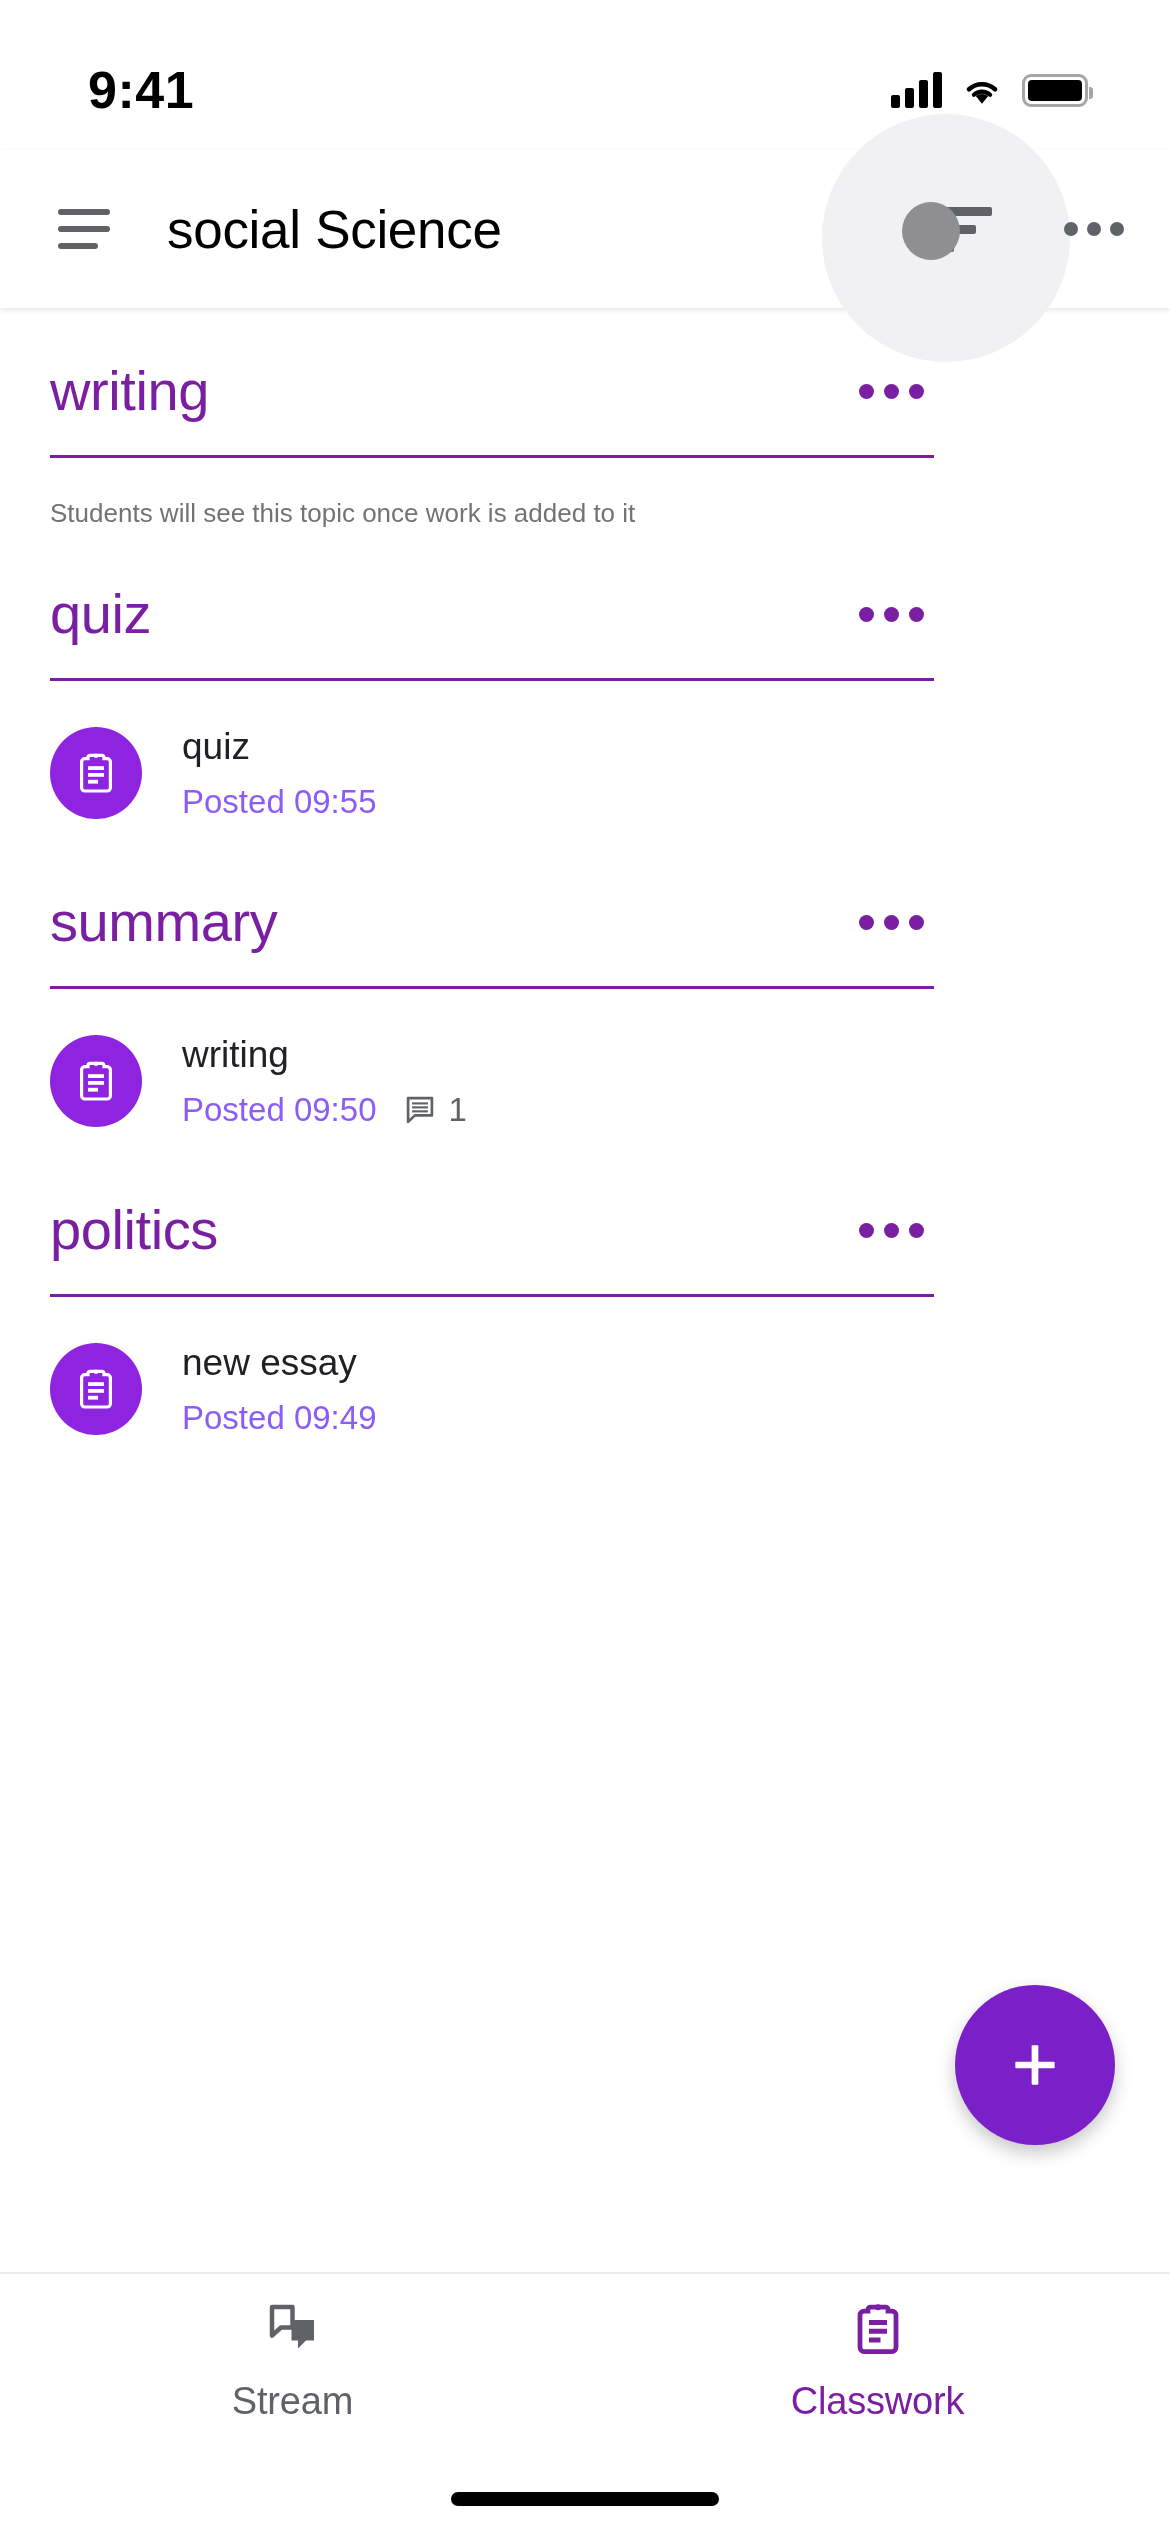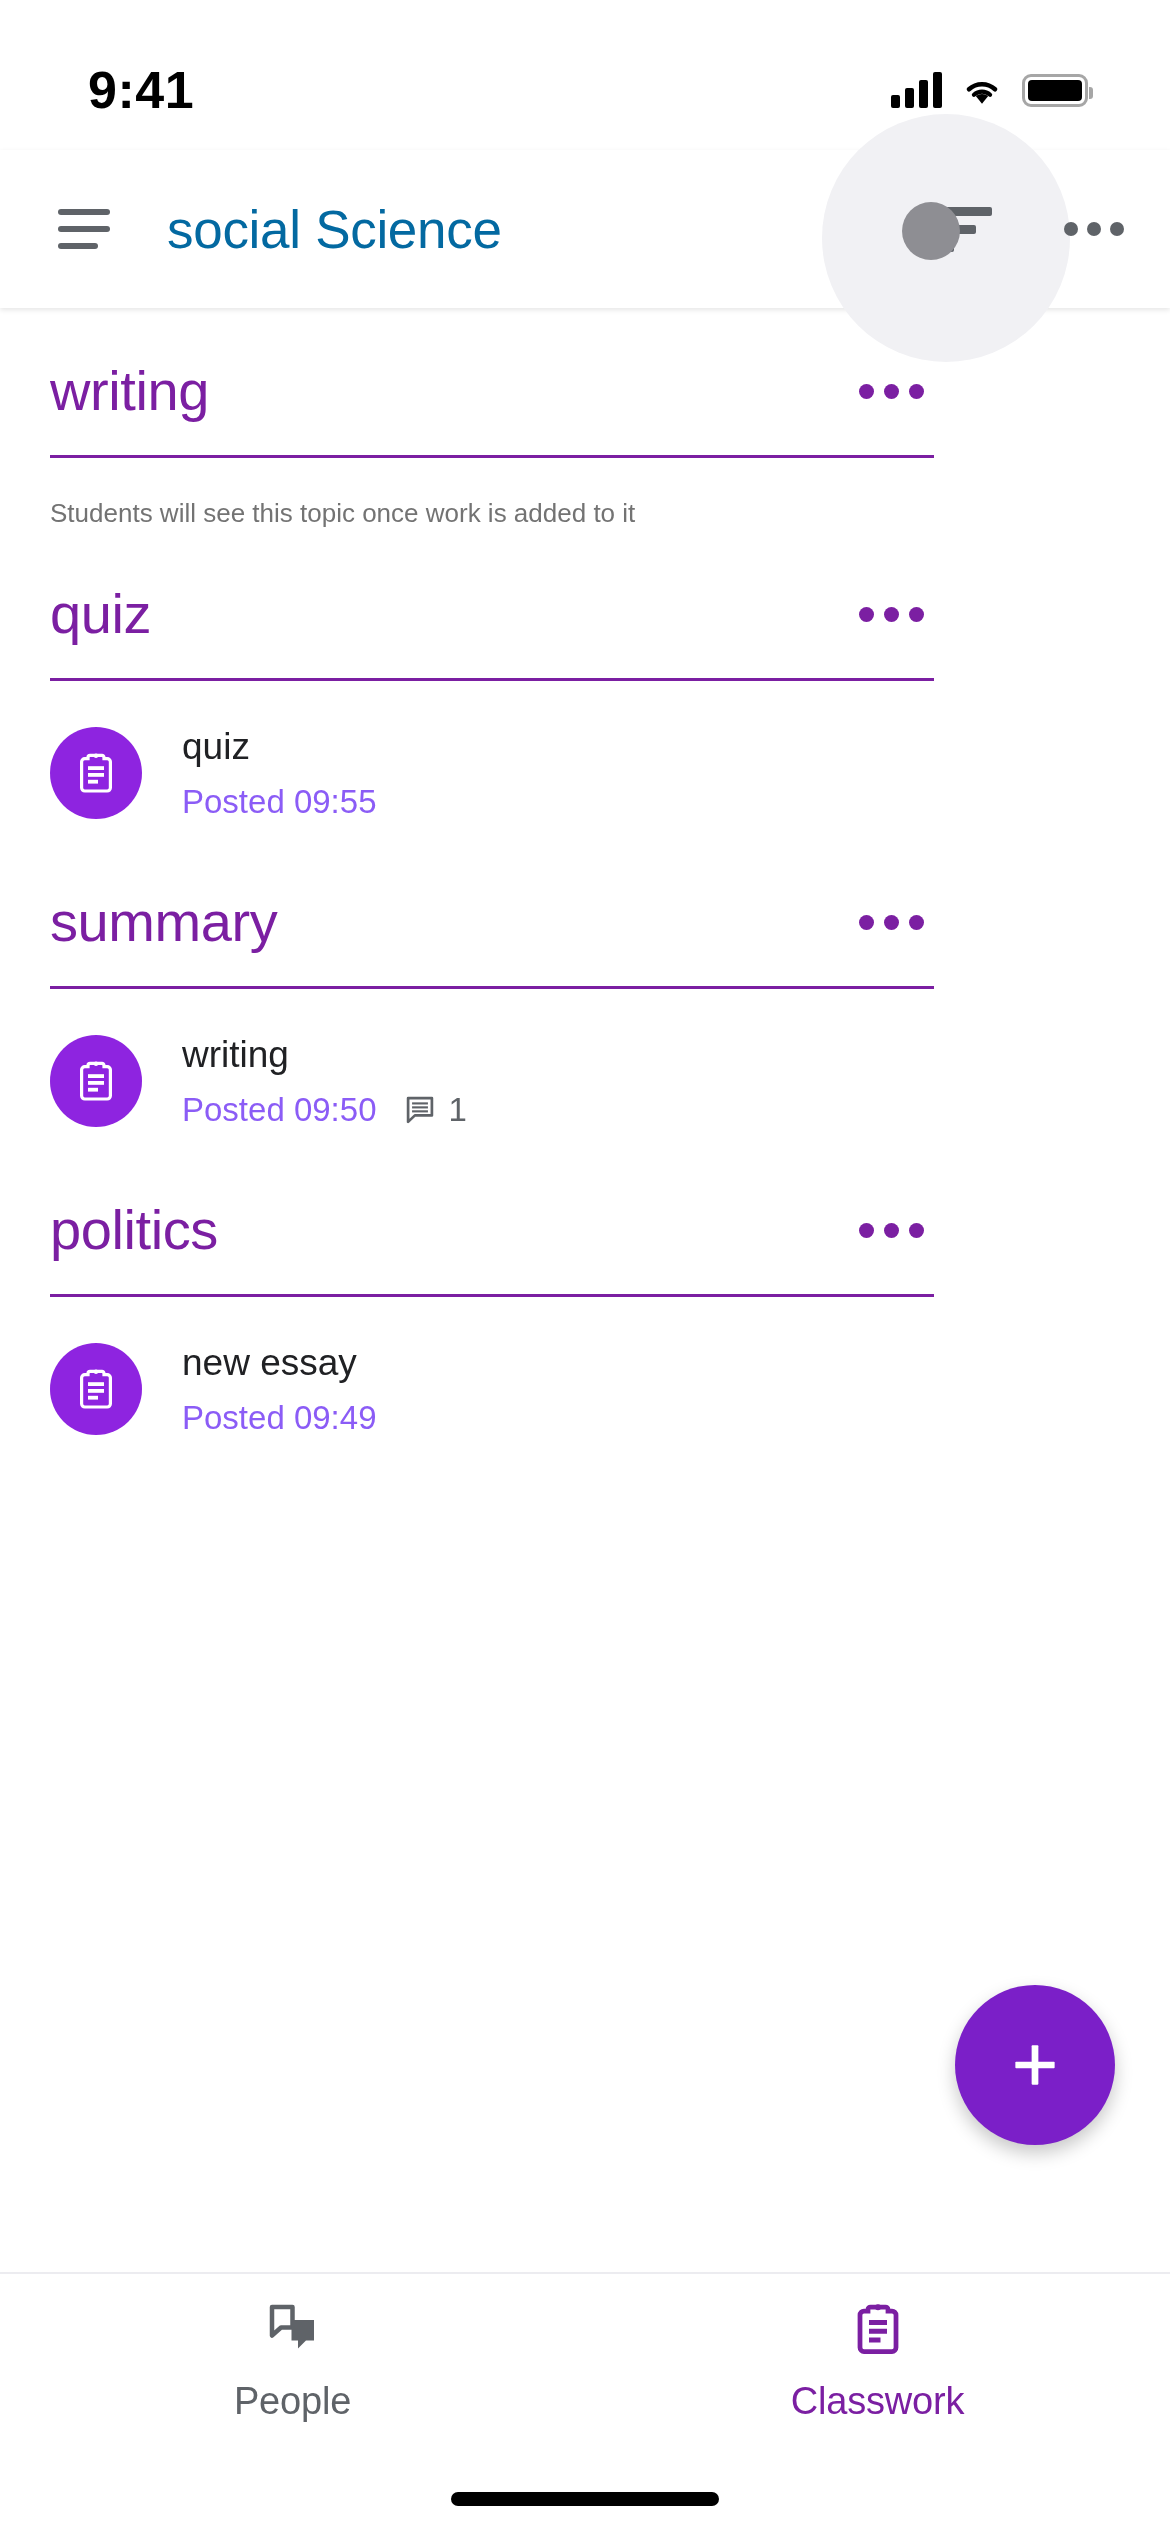--- a/index.html
+++ b/index.html
@@ -103,21 +103,21 @@
     background: #5f6368;
     border-radius: 3px;
   }
   .hamburger span:nth-child(1) { width: 52px; }
   .hamburger span:nth-child(2) { width: 52px; }
   .hamburger span:nth-child(3) { width: 40px; }
 
   .app-title {
     margin-left: 53px;
     font-size: 53px;
-    color: #0369a1;
+    color: #000000;
     font-weight: 400;
     letter-spacing: -0.3px;
     white-space: nowrap;
   }
 
   .app-bar-actions {
     margin-left: auto;
     display: flex;
     align-items: center;
     position: relative;
@@ -507,21 +507,21 @@
 
   <div class="bottom-nav">
 
     <div class="nav-item">
       <div class="nav-icon">
         <svg width="60" height="60" viewBox="0 0 24 24" fill="none">
           <path d="M3.6 3.2h8.2v8.2H7.2L3.6 14.6Z" stroke="#5f6368" stroke-width="1.8" stroke-linejoin="round"></path>
           <path d="M11.4 8.4h9v8.2h-3.2l-3.2 3.2v-3.2h-2.6Z" fill="#5f6368"></path>
         </svg>
       </div>
-      <div class="nav-label">People</div>
+      <div class="nav-label">Stream</div>
     </div>
 
     <div class="nav-item active">
       <div class="nav-icon">
         <svg width="60" height="60" viewBox="0 0 24 24" fill="none">
           <path d="M9 3.2h6a1 1 0 0 1 1 1v.6h1.6A1.6 1.6 0 0 1 19.2 6.4v13A1.6 1.6 0 0 1 17.6 21H6.4A1.6 1.6 0 0 1 4.8 19.4v-13A1.6 1.6 0 0 1 6.4 4.8H8v-.6a1 1 0 0 1 1-1Z" stroke="#7B1FA2" stroke-width="1.9"></path>
           <circle cx="12" cy="3.3" r="1.2" fill="#7B1FA2"></circle>
           <rect x="8.4" y="8.4" width="7.2" height="2" fill="#7B1FA2"></rect>
           <rect x="8.4" y="11.9" width="7.2" height="2" fill="#7B1FA2"></rect>
           <rect x="8.4" y="15.4" width="4.6" height="2" fill="#7B1FA2"></rect>

